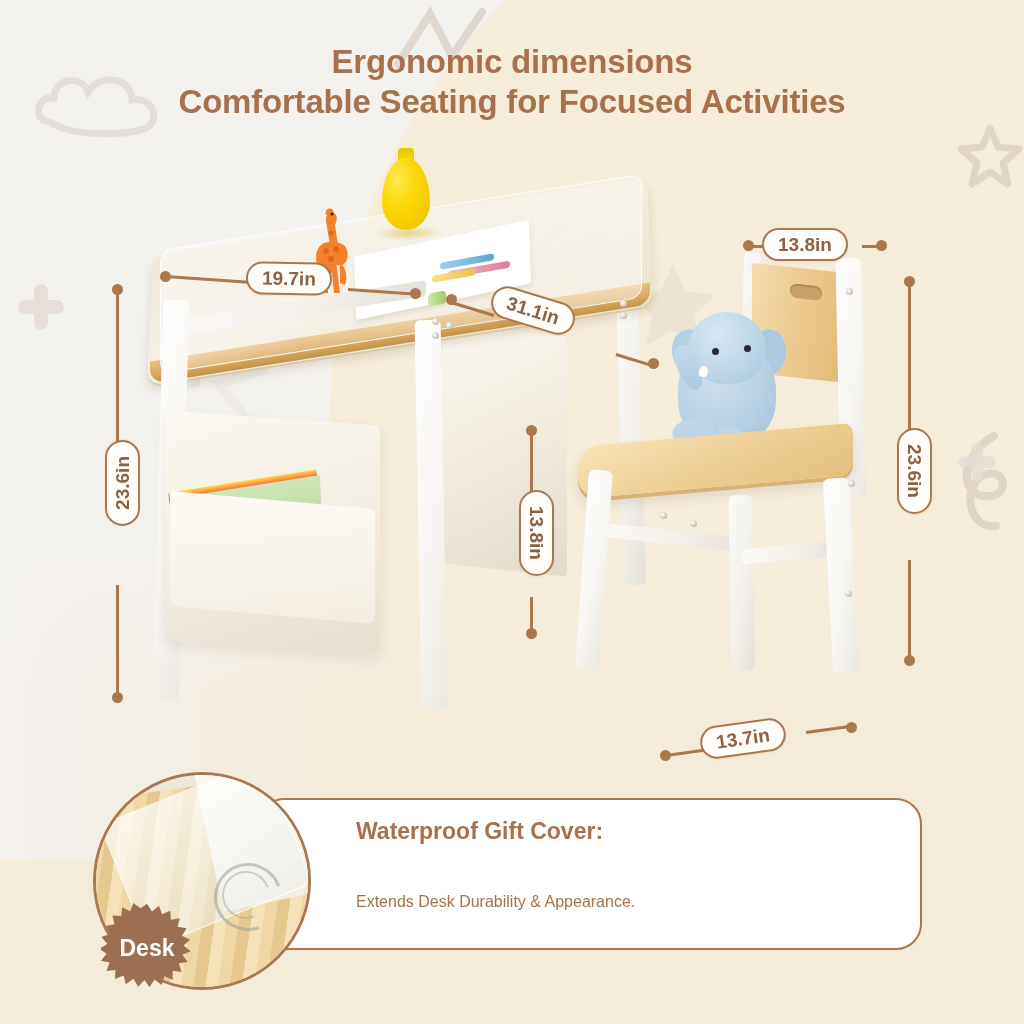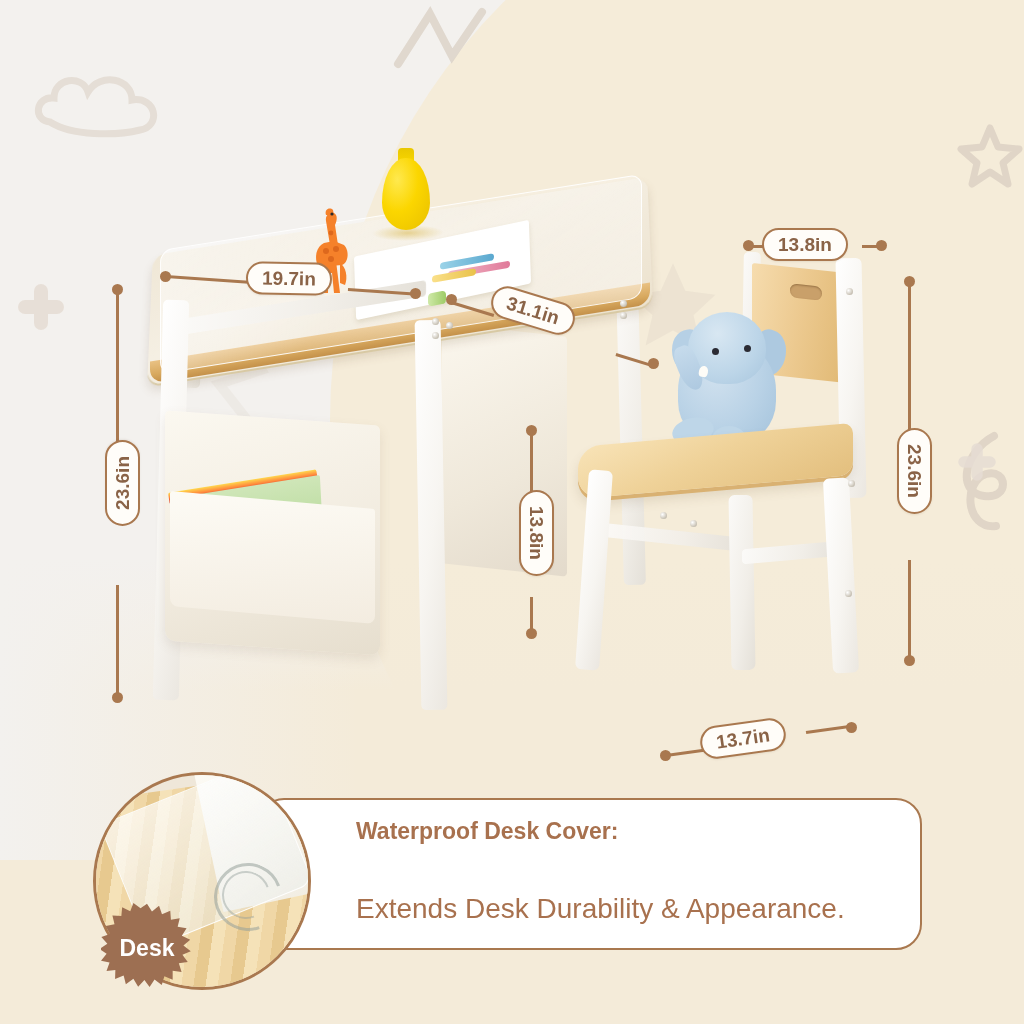--- a/index.html
+++ b/index.html
@@ -222,21 +222,21 @@
     position:absolute;left:258px;top:798px;width:660px;height:148px;
     background:#ffffff;border:2.5px solid #a9784f;border-radius:26px;z-index:50;
   }
   .feature-card .t1{
     position:absolute;left:96px;top:18px;font-size:23px;font-weight:bold;color:#a8714e;
   }
   .feature-card .t2{
     position:absolute;left:96px;top:56px;font-size:22px;color:#a8714e;
   }
   .feature-card .t3{
-    position:absolute;left:96px;top:93px;font-size:28px;color:#a8714e;
+    position:absolute;left:96px;top:93px;font-size:16px;color:#a8714e;
   }
 
   .inset-photo{
     position:absolute;left:93px;top:772px;width:212px;height:212px;border-radius:50%;
     border:3px solid #a9784f;overflow:hidden;z-index:55;
     background:#efe7d9;
   }
   .inset-wood{
     position:absolute;left:-20px;top:10px;width:270px;height:230px;
     background:repeating-linear-gradient(106deg,#f0d7a6 0px,#f0d7a6 12px,#e7c98f 12px,#e7c98f 24px,#f5e2b8 24px,#f5e2b8 36px);
@@ -316,20 +316,24 @@
     <svg width="96" height="96" viewBox="0 0 70 70" fill="#e7ddcd">
       <path d="M35 6 L44 26 L66 29 L50 44 L55 66 L35 55 L15 66 L20 44 L4 29 L26 26 Z"></path>
     </svg>
   </div>
   <div class="doodle" style="left:175px;top:300px;opacity:.5;">
     <svg width="130" height="230" viewBox="0 0 130 230" fill="none" stroke="#e9e4dd" stroke-width="10" stroke-linecap="round">
       <path d="M40 8 L86 70 L44 84 L96 150 L40 164 L70 220"></path>
     </svg>
   </div>
 
+  <div class="title">
+    <span class="l1">Ergonomic dimensions</span>
+    <span class="l2">Comfortable Seating for Focused Activities</span>
+  </div>
 
   <div class="scene">
 
     <div class="leg-bl leg white-w2"></div>
     <div class="leg-br leg white-w2"></div>
 
     <div class="pocket-right"></div>
 
     <div class="tbl-top"></div>
     <div class="tbl-top-edge"></div>
@@ -473,21 +477,21 @@
     <div class="dot" style="left:660px;top:750px;"></div>
     <div class="lead lead-h" style="left:666px;top:754px;width:42px;transform:rotate(-8deg);transform-origin:left center;"></div>
     <div class="lead lead-h" style="left:806px;top:731px;width:42px;transform:rotate(-8deg);transform-origin:left center;"></div>
     <div class="dot" style="left:846px;top:722px;"></div>
     <div style="position:absolute;left:700px;top:722px;transform:rotate(-8deg);">
       <span class="pill">13.7in</span>
     </div>
   </div>
 
   <div class="feature-card">
-    <div class="t1">Waterproof Desk Cover:</div>
+    <div class="t1">Waterproof Gift Cover:</div>
     <div class="t3">Extends Desk Durability &amp; Appearance.</div>
   </div>
 
   <div class="inset-photo">
     <div class="inset-wood"></div>
     <div class="inset-white"></div>
     <div class="inset-roll"></div>
     <div class="inset-curl"></div>
     <div class="inset-curl2"></div>
   </div>

